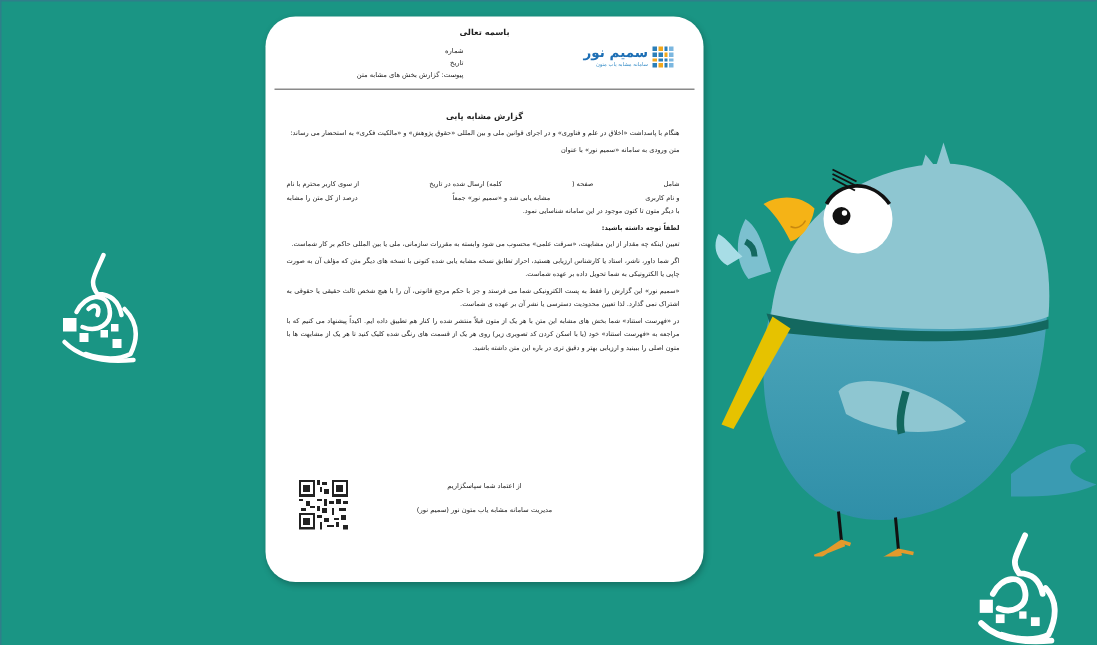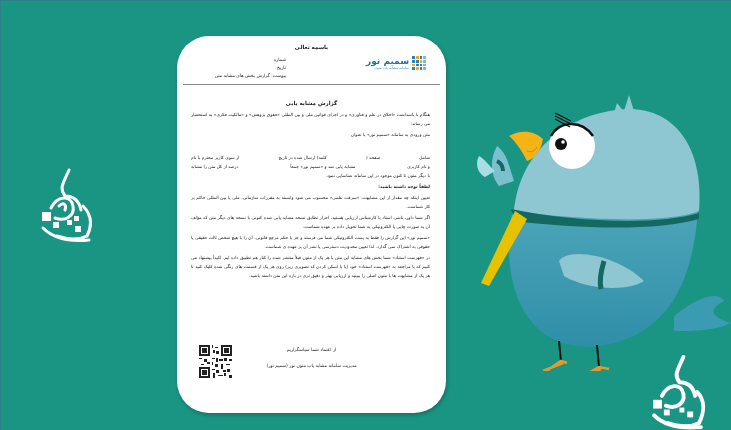--- a/index.html
+++ b/index.html
@@ -6,22 +6,22 @@
     body {
       width: 731px; height: 430px; overflow: hidden;
       background: #1b9483;
       font-family: "DejaVu Sans", sans-serif;
       position: relative;
     }
     .stage { position: absolute; inset: 0; background: #1a9584; border-top: 1px solid #2f7f8a; border-left: 1px solid #2f7f8a; }
 
     
     .doc {
-      position: absolute; left: 176px; top: 35px; width: 269px; height: 377px;
-      background: #ffffff; border-radius: 32px;
+      position: absolute; left: 176px; top: 10px; width: 292px; height: 377px;
+      background: #ffffff; border-radius: 20px;
       box-shadow: 1px 2px 4px rgba(0,0,0,0.25);
       direction: rtl; color: #222; overflow: hidden;
     }
     .doc-head { position: relative; height: 50px; }
     .basmala { position: absolute; top: 8px; left: 0; right: 0; text-align: center; font-size: 5.5px; font-weight: bold; }
     .meta { position: absolute; top: 20px; right: 160px; font-size: 4.5px; line-height: 8px; text-align: right; }
     .meta div { white-space: nowrap; }
     .logo { position: absolute; top: 20px; right: 20px; display: flex; align-items: center; gap: 3px; direction: rtl; }
     .logo-grid { width: 14px; height: 14px; display: grid; grid-template-columns: repeat(4, 1fr); gap: 1px; }
     .logo-grid span { background: #2c7fb8; }

